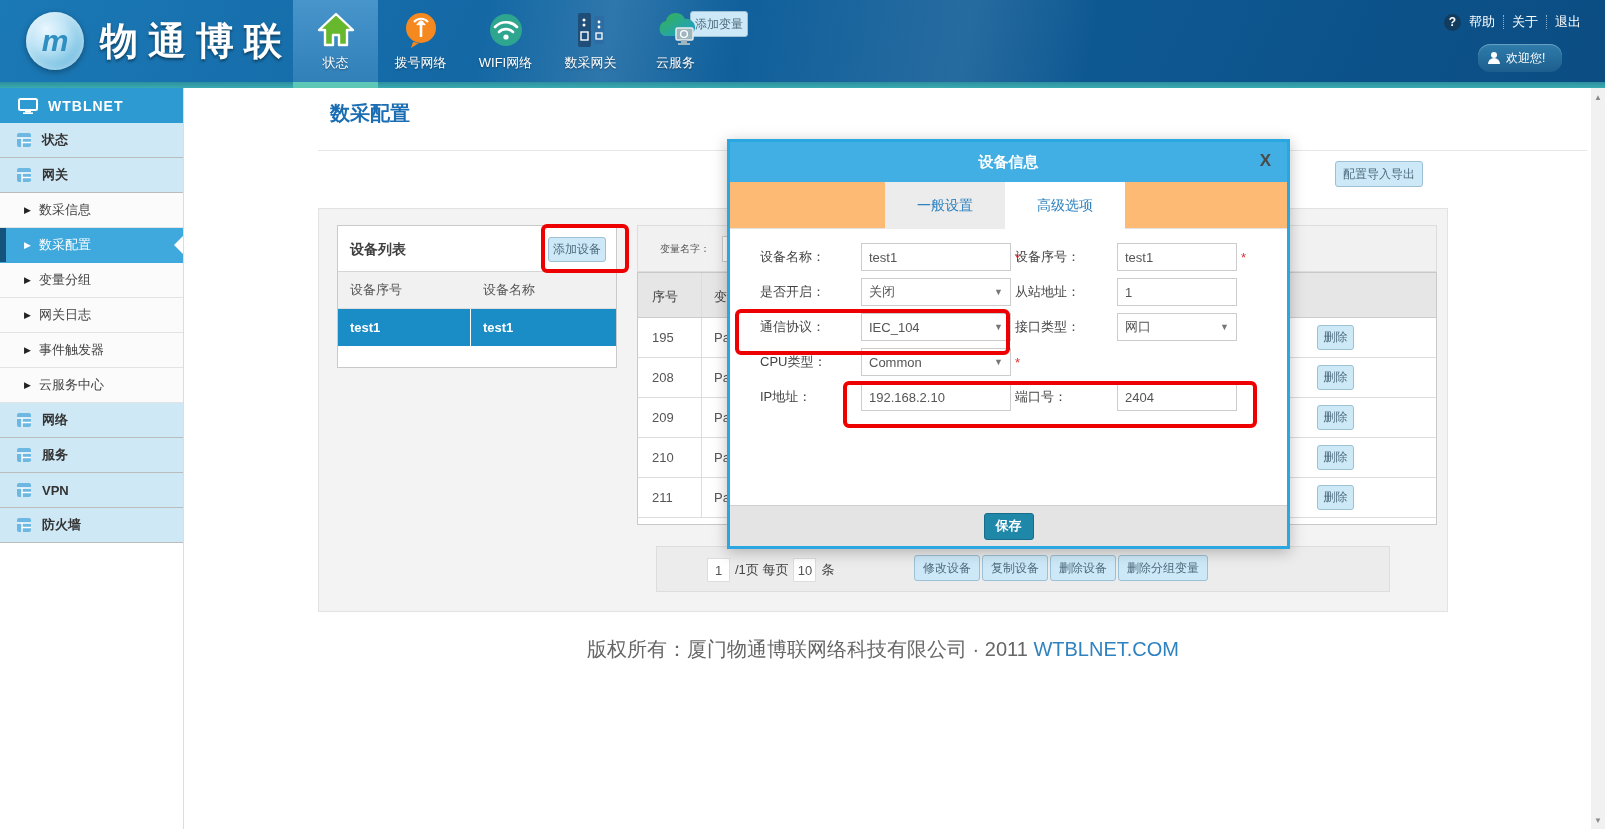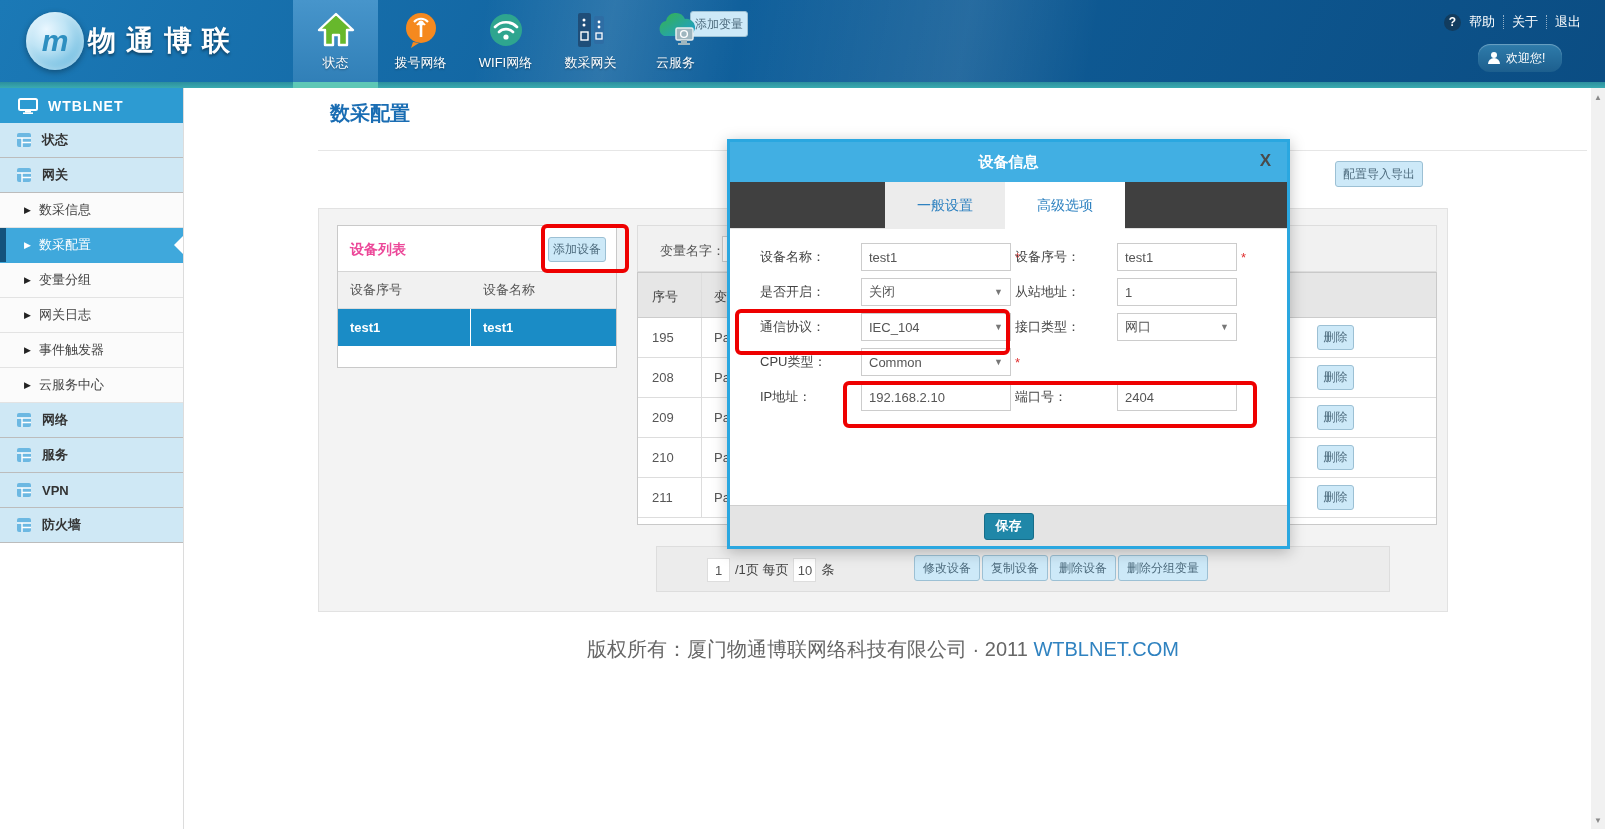--- a/index.html
+++ b/index.html
@@ -13,21 +13,21 @@
   .topbar:after { content:""; position:absolute; left:0; top:0; width:100%; height:100%;
     background:linear-gradient(100deg,rgba(255,255,255,0) 30%,rgba(255,255,255,.12) 38%,rgba(255,255,255,0) 46%,rgba(255,255,255,.10) 60%,rgba(255,255,255,0) 68%); pointer-events:none; }
   .teal-strip { position:absolute; left:0; top:82px; width:1605px; height:6px;
     background:linear-gradient(180deg,#2c8f9e,#3aabb0); }
   .logo-wrap { position:absolute; left:26px; top:10px; height:62px; display:flex; align-items:center; z-index:3; }
   .globe { width:58px; height:58px; border-radius:50%;
     background:radial-gradient(circle at 35% 30%,#eaf7ff 0%,#bfe4f5 35%,#7cc3e4 70%,#4e9cc9 100%);
     box-shadow:0 2px 6px rgba(0,0,0,.35), inset 0 0 8px rgba(255,255,255,.6);
     display:flex; align-items:center; justify-content:center;
     color:#2e8fc0; font-size:30px; font-style:italic; font-weight:bold; }
-  .logo-text { color:#fff; font-size:28px; font-weight:bold; letter-spacing:10px; margin-left:4px;
+  .logo-text { color:#fff; font-size:38px; font-weight:bold; letter-spacing:10px; margin-left:16px;
     text-shadow:0 2px 3px rgba(0,0,0,.45); }
   .main-nav { position:absolute; left:293px; top:0; height:88px; display:flex; z-index:2; }
   .nav-item { width:85px; height:88px; position:relative; display:flex; flex-direction:column;
     align-items:center; cursor:pointer; }
   .nav-item .nicon { margin-top:8px; height:44px; display:flex; align-items:center; justify-content:center; }
   .nav-item .nlabel { color:#fff; font-size:13px; margin-top:2px; text-shadow:0 1px 2px rgba(0,0,0,.4); }
   .nav-item.active { background:linear-gradient(180deg,#4795cb,#2f7eb6); }
   .nav-item.active:after { content:""; position:absolute; left:0; bottom:0; width:100%; height:6px;
     background:#5ec8b6; }
   .top-links { position:absolute; right:24px; top:13px; color:#fff; font-size:13px; display:flex;
@@ -63,36 +63,36 @@
   
   .page-title { position:absolute; left:330px; top:100px; font-size:20px; font-weight:bold; color:#1a6db3; }
   .title-hr { position:absolute; left:318px; top:150px; width:1269px; height:1px; background:#e6e6e6; }
 
   .content-panel { position:absolute; left:318px; top:208px; width:1130px; height:404px;
     background:#f3f3f3; border:1px solid #e2e2e2; }
 
   
   .device-box { position:absolute; left:337px; top:225px; width:280px; background:#fff; border:1px solid #c9c9c9; }
   .dp-head { height:46px; position:relative; border-bottom:1px solid #d5d5d5; }
-  .dp-title { position:absolute; left:12px; top:15px; font-size:14px; font-weight:bold; color:#ec4899; }
+  .dp-title { position:absolute; left:12px; top:15px; font-size:14px; font-weight:bold; color:#404040; }
   .btn-lite { background:#cde9f8; border:1px solid #9cc0d4; border-radius:3px; color:#4d6b7d;
     font-size:12px; font-family:inherit; cursor:pointer; }
   .dp-add { position:absolute; right:10px; top:11px; width:58px; height:25px; }
   .dev-head { height:37px; background:#f1f1f1; display:flex; border-bottom:1px solid #ddd; }
   .dev-head > div { font-size:13px; color:#555; display:flex; align-items:center; padding-left:12px; }
   .dev-row-sel { height:37px; background:#1a8cc6; display:flex; }
   .dev-row-sel > div { font-size:13px; font-weight:bold; color:#fff; display:flex; align-items:center; padding-left:12px; }
   .dev-row-sel > div:first-child { border-right:1px solid #fff; }
   .dc1 { width:133px; } .dc2 { width:145px; }
   .dev-empty { height:21px; background:#fff; }
 
   
   .var-bar { position:absolute; left:637px; top:225px; width:800px; height:47px; background:#f1f1f1;
     border:1px solid #ddd; }
-  .var-label { position:absolute; left:22px; top:16px; font-size:13px; color:#555; }
+  .var-label { position:absolute; left:22px; top:16px; font-size:10px; color:#555; }
   .var-input { position:absolute; left:84px; top:10px; width:170px; height:26px; border:1px solid #ccc; background:#fff; font-size:13px; padding:0 6px; color:#555; }
   .var-add { position:absolute; left:690px; top:11px; width:58px; height:26px; }
   .var-table { position:absolute; left:637px; top:272px; width:800px; height:253px; background:#fff; border:1px solid #c9c9c9; }
   .vt-head { height:45px; background:#e6e6e6; border-bottom:1px solid #ccc; position:relative; }
   .vt-head .h1 { position:absolute; left:14px; top:15px; font-size:13px; color:#444; }
   .vt-head .h2 { position:absolute; left:76px; top:15px; font-size:13px; color:#444; }
   .vt-row { height:40px; border-bottom:1px solid #ddd; position:relative; background:#fff; }
   .vt-row .c-seq { position:absolute; left:14px; top:12px; font-size:13px; color:#555; }
   .vt-row .c-name { position:absolute; left:76px; top:12px; font-size:13px; color:#555; }
   .vt-vline { position:absolute; left:63px; top:0; width:1px; height:100%; background:#ddd; }
@@ -106,21 +106,21 @@
   .pag-actions button { height:26px; padding:0 8px; }
 
   .imp-btn { position:absolute; left:1335px; top:161px; width:88px; height:26px; }
 
   
   .modal { position:absolute; left:727px; top:139px; width:563px; height:410px; background:#fff;
     border:3px solid #2aa7e0; box-shadow:0 3px 14px rgba(0,0,0,.25); z-index:10; }
   .m-head { height:40px; background:#41afe3; position:relative; }
   .m-title { text-align:center; line-height:40px; color:#fff; font-size:15px; font-weight:bold; }
   .m-close { position:absolute; right:16px; top:9px; color:#4a4a4a; font-weight:bold; font-size:17px; cursor:pointer; }
-  .m-tabs { height:47px; background:#404040; border-bottom:1px solid #e2e2e2; position:relative; }
+  .m-tabs { height:47px; background:#fdba74; border-bottom:1px solid #e2e2e2; position:relative; }
   .m-tab { position:absolute; top:0; height:47px; width:120px; text-align:center; line-height:47px;
     font-size:14px; color:#2f82c0; cursor:pointer; }
   .m-tab.t1 { left:155px; background:#ececec; }
   .m-tab.t2 { left:275px; background:#ffffff; }
   .m-body { position:relative; height:276px; background:#fff; }
   .f-row { position:absolute; display:flex; align-items:center; }
   .f-label { font-size:13px; color:#444; }
   .f-input, .f-select { height:28px; border:1px solid #ccc; background:#fff; font-size:13px; color:#555;
     padding:0 7px; font-family:inherit; }
   .f-input { width:150px; }

